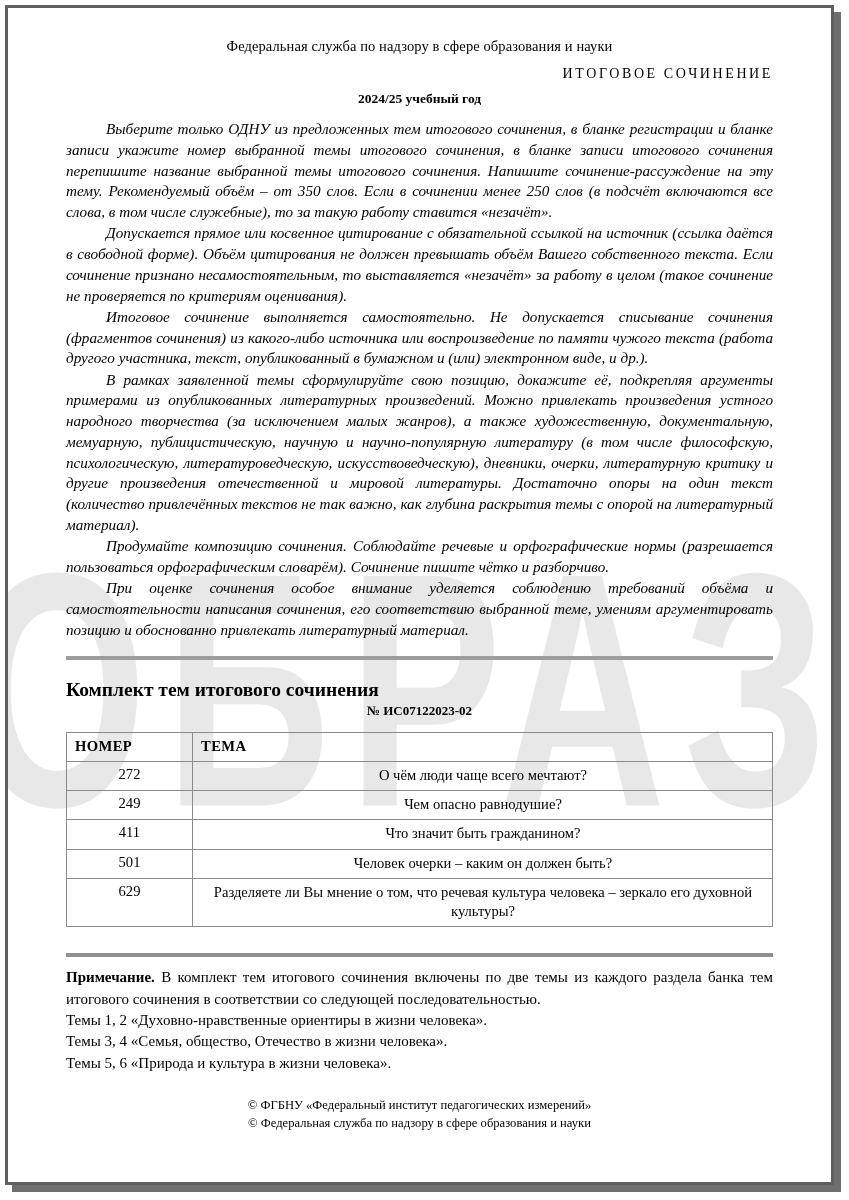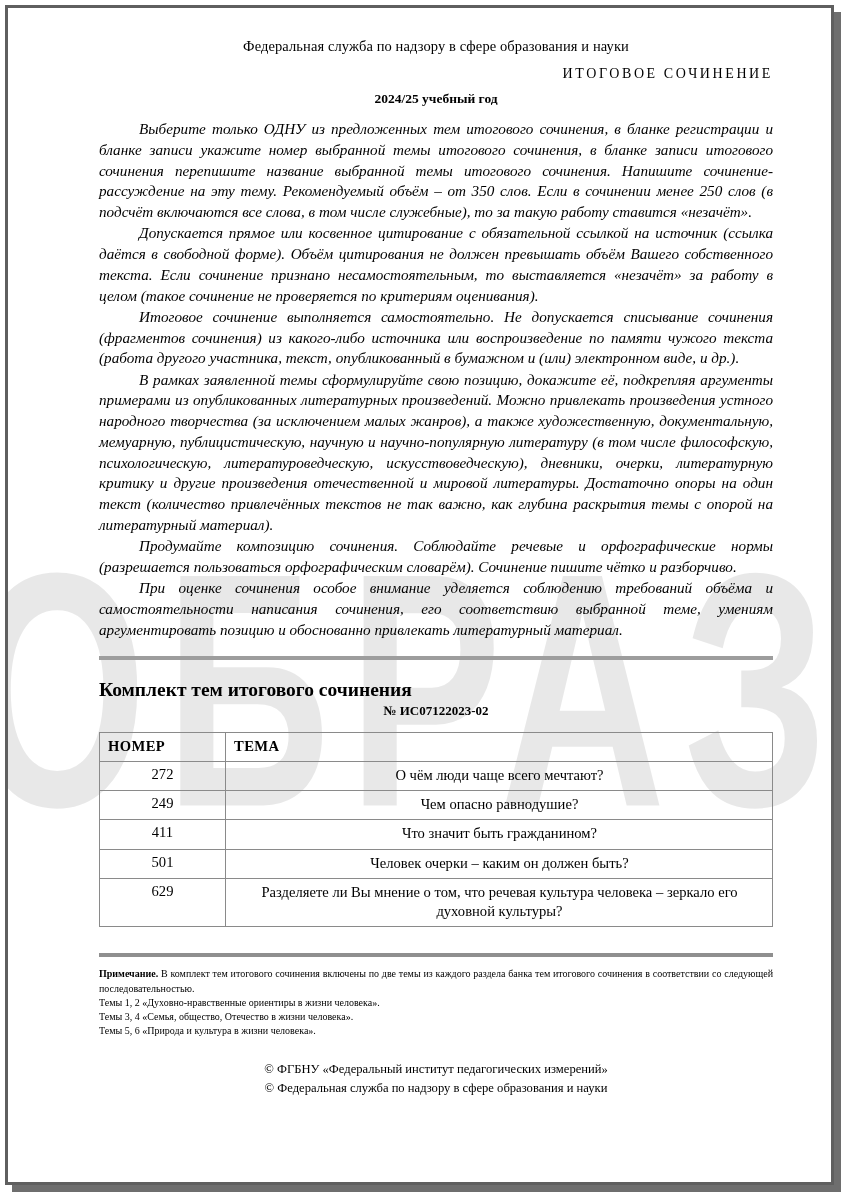--- a/index.html
+++ b/index.html
@@ -35,21 +35,20 @@
     box-sizing: border-box;
   }
   #page-inner {
     position: absolute;
     left: 0;
     top: 0;
     right: 0;
     bottom: 0;
     padding: 30px 58px 0 58px;
     box-sizing: border-box;
-    margin-left: 33px;
   }
 
   
   #watermark {
     position: absolute;
     left: 0;
     top: 470px;
     width: 829px;
     height: 420px;
     overflow: hidden;
@@ -167,21 +166,21 @@
     line-height: 1.32;
   }
 
   
   .note-block {
     margin-top: 26px;
     position: relative;
     z-index: 2;
   }
   .note-line {
-    font-size: 10px;
+    font-size: 15px;
     line-height: 1.42;
     text-align: left;
     margin: 0;
   }
   .note-line.first { text-align: justify; }
   .note-label { font-weight: bold; }
 
   
   .footer {
     margin-top: 22px;

